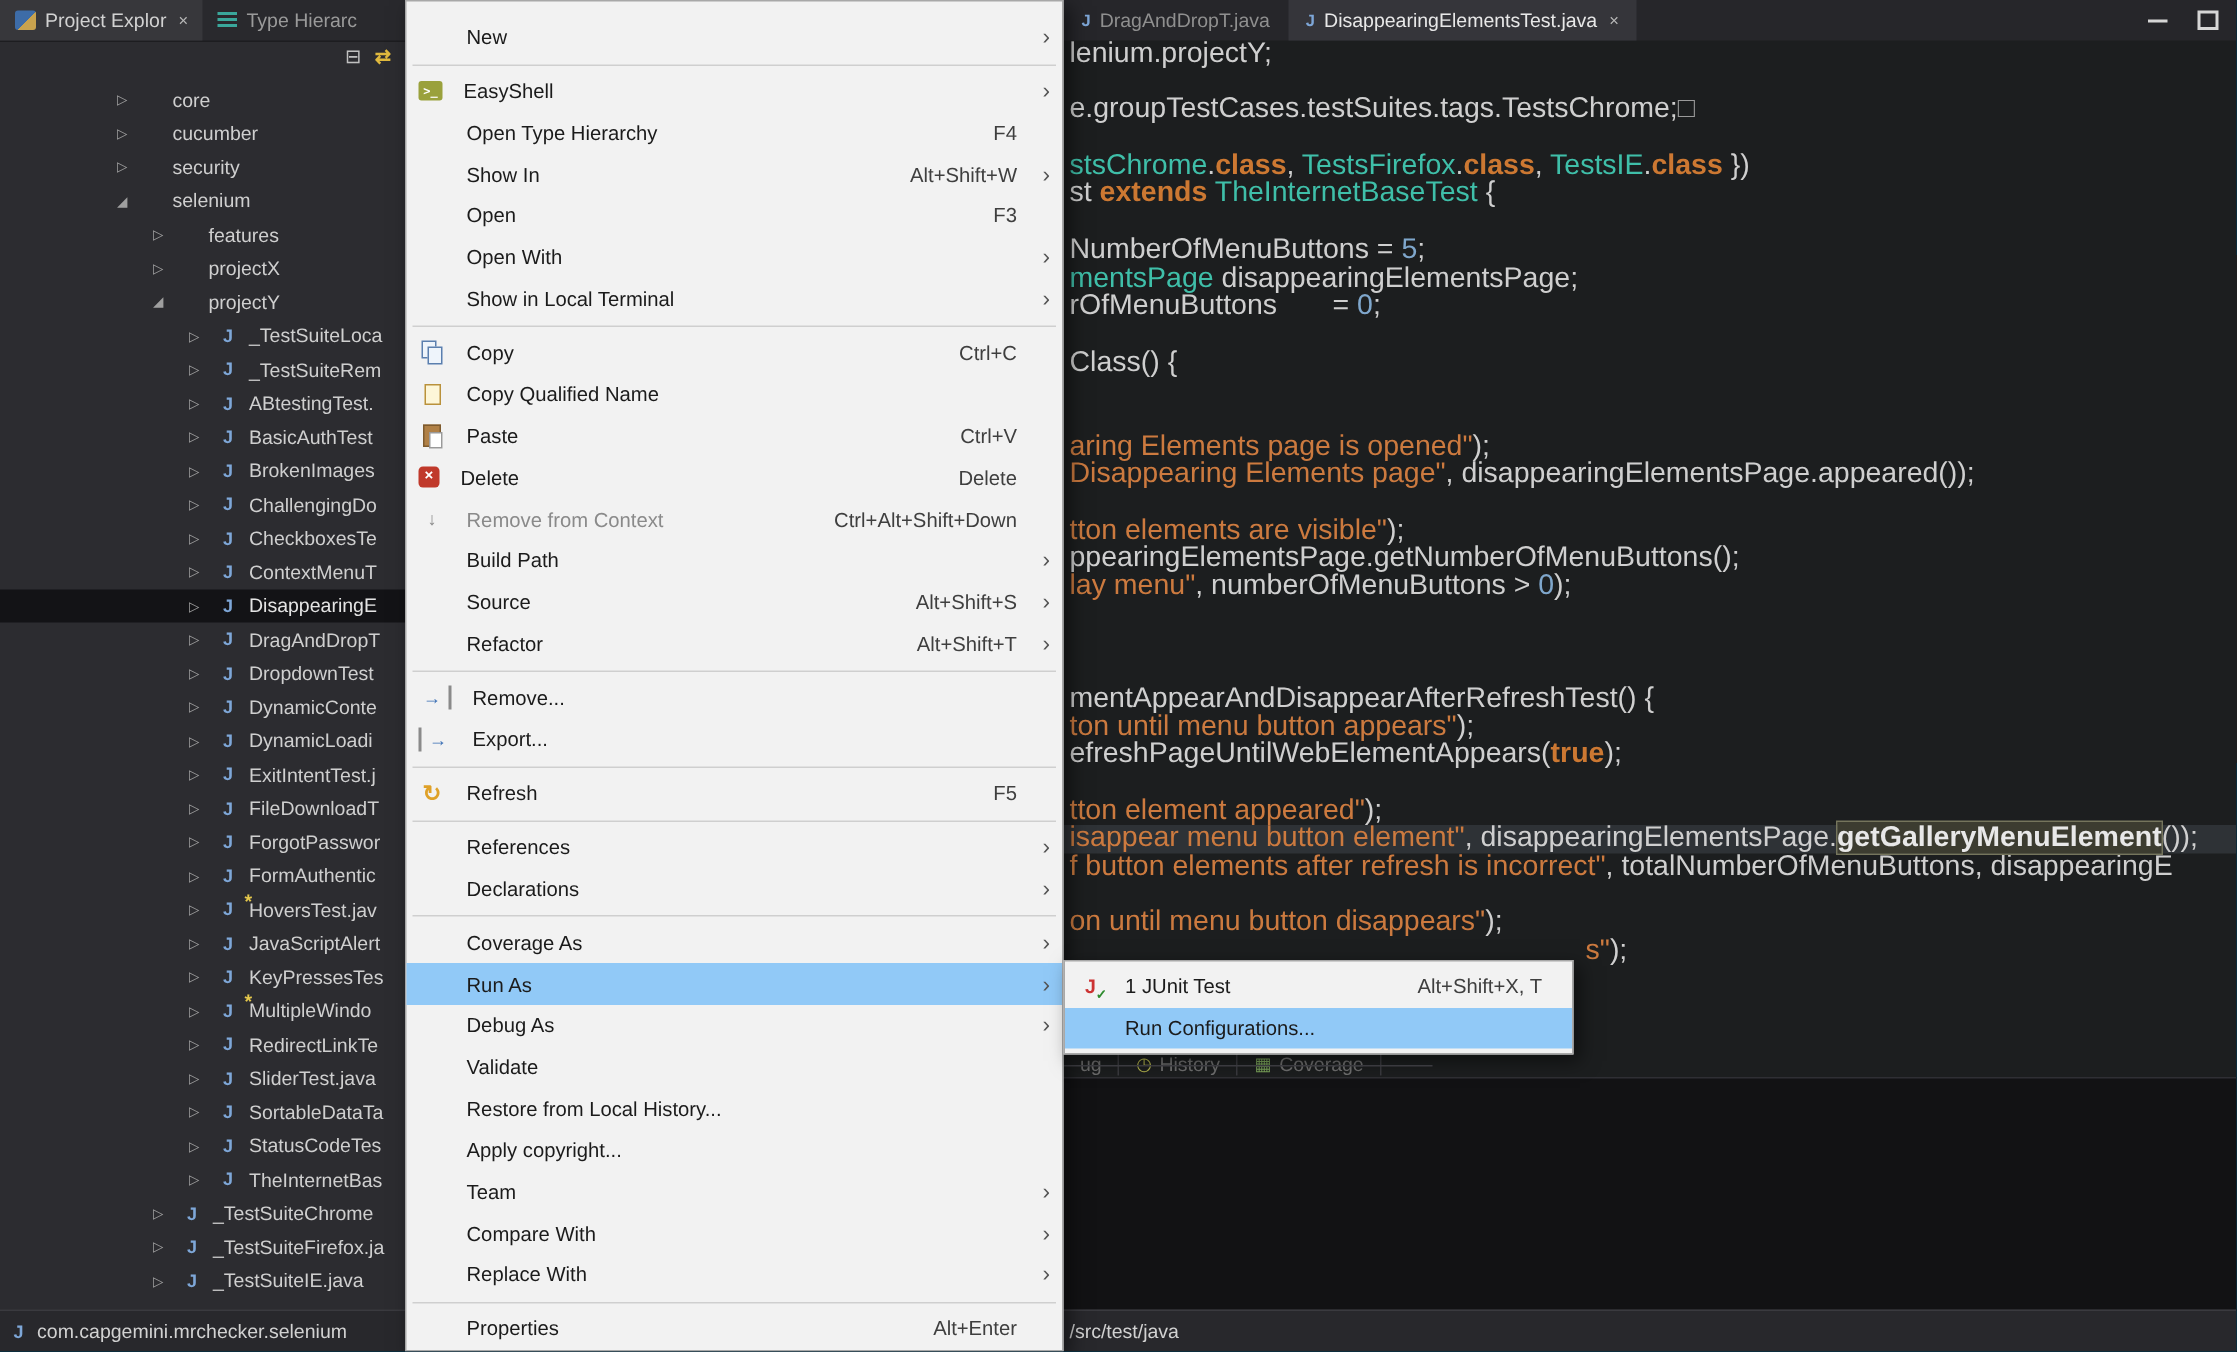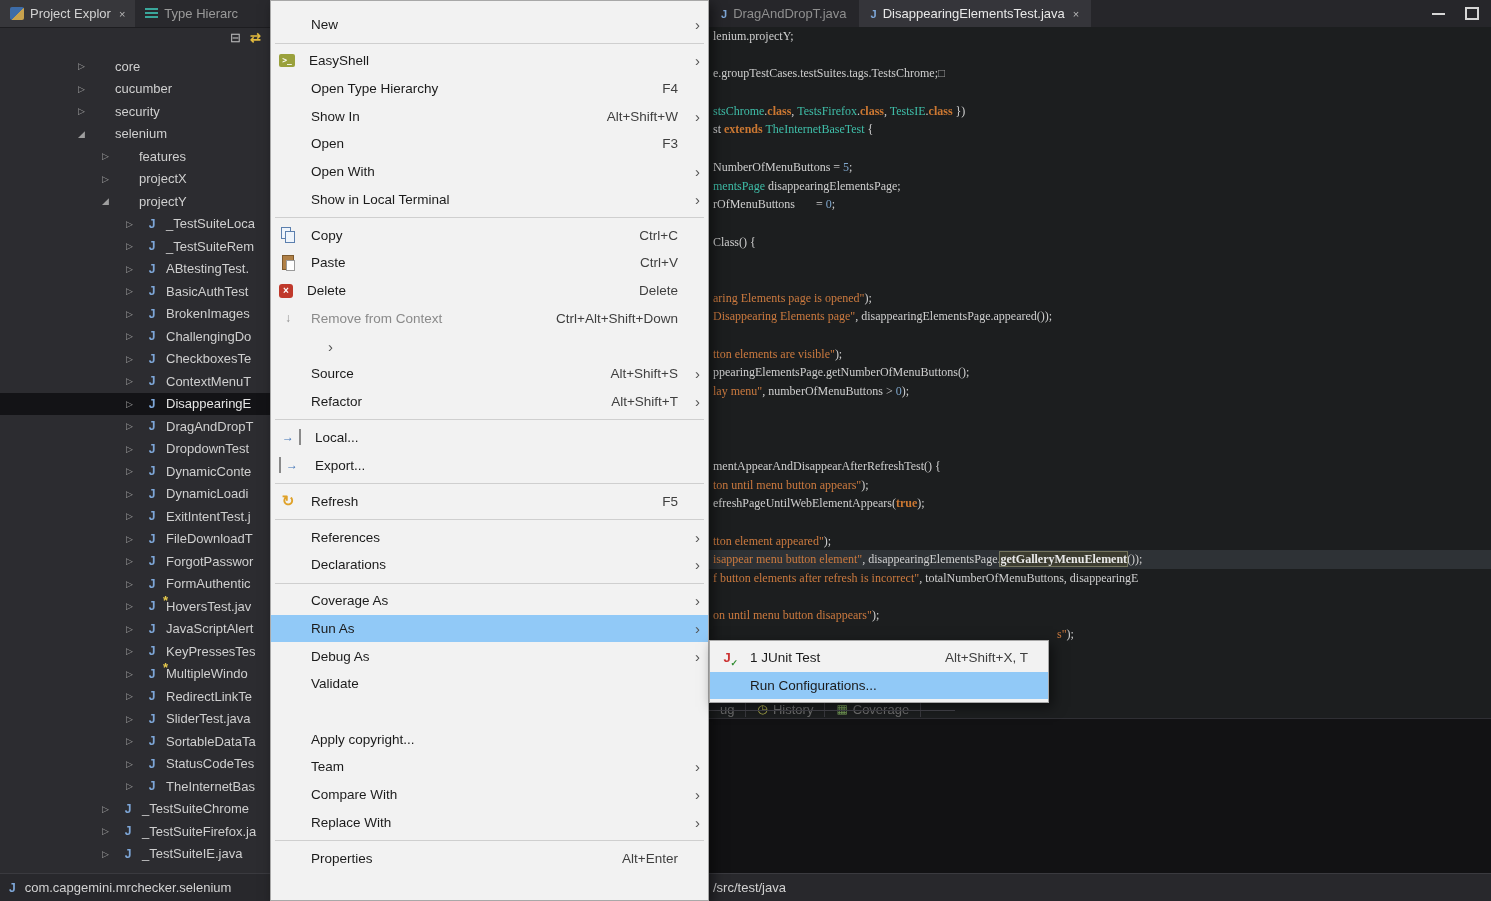--- a/index.html
+++ b/index.html
@@ -36,21 +36,21 @@
   .editor{position:absolute;left:330px;right:0;top:0;bottom:27px;background:#1c1e1f;}
   .tab-bar{height:27px;background:#26262a;display:flex;padding-left:379px;position:relative;}
   .etab{display:flex;align-items:center;gap:6px;padding:0 12px;font-size:13px;color:#8f8f8f;white-space:nowrap;}
   .etab.active{background:#35353a;color:#e8e8e8;}
   .etab .ic-java{font-size:11px;}
   .win-controls{position:absolute;right:12px;top:0;height:27px;display:flex;gap:20px;align-items:center;}
   .win-min{width:13px;height:2px;background:#d6d6d6;}
   .win-max{width:10px;height:9px;border:2px solid #d6d6d6;}
 
   .code{position:absolute;left:379px;top:27px;right:0;height:673px;overflow:hidden;
-        font-family:Liberation Serif, serif;font-size:12px;}
+        font-family:Liberation Sans, sans-serif;font-size:19px;}
   .code-line{height:18.7px;line-height:18.7px;white-space:pre;padding-left:4px;}
   .code-line.hl{background:#2e3236;}
   .c-pl{color:#cfcfcf;}
   .c-str{color:#cc7a3f;}
   .c-kw{color:#cc7832;font-weight:bold;}
   .c-cls{color:#3fbfa9;}
   .c-num{color:#7fa7cc;}
   .c-box{color:#9a9a9a;}
   .c-occ{color:#e8e8e8;font-weight:bold;background:#3c3c30;outline:1px solid #75755c;}
 
@@ -464,58 +464,65 @@
         <span class="mi-arrow">›</span>
       </div>
       <div class="menu-sep"></div>
       <div class="menu-item">
         <span class="mi-icon ic-copy"></span>
         <span class="mi-label">Copy</span>
         <span class="mi-short">Ctrl+C</span>
         <span class="mi-arrow"></span>
       </div>
       <div class="menu-item">
+        <span class="mi-icon ic-copy-qualified"></span>
+        <span class="mi-label">Copy Qualified Name</span>
+        <span class="mi-short"></span>
+        <span class="mi-arrow"></span>
+      </div>
+      <div class="menu-item">
         <span class="mi-icon ic-paste"></span>
         <span class="mi-label">Paste</span>
         <span class="mi-short">Ctrl+V</span>
         <span class="mi-arrow"></span>
       </div>
       <div class="menu-item">
         <span class="mi-icon ic-delete">×</span>
         <span class="mi-label">Delete</span>
         <span class="mi-short">Delete</span>
         <span class="mi-arrow"></span>
       </div>
       <div class="menu-item dis">
         <span class="mi-icon ic-remove-context">↓</span>
         <span class="mi-label">Remove from Context</span>
         <span class="mi-short">Ctrl+Alt+Shift+Down</span>
         <span class="mi-arrow"></span>
       </div>
       <div class="menu-item">
         <span class="mi-icon"></span>
+        <span class="mi-label">Build Path</span>
         <span class="mi-short"></span>
         <span class="mi-arrow">›</span>
       </div>
       <div class="menu-item">
         <span class="mi-icon"></span>
         <span class="mi-label">Source</span>
         <span class="mi-short">Alt+Shift+S</span>
         <span class="mi-arrow">›</span>
       </div>
       <div class="menu-item">
         <span class="mi-icon"></span>
         <span class="mi-label">Refactor</span>
         <span class="mi-short">Alt+Shift+T</span>
         <span class="mi-arrow">›</span>
       </div>
       <div class="menu-sep"></div>
       <div class="menu-item">
         <span class="mi-icon ic-import">→</span>
-        <span class="mi-label">Local...</span>
+        <span class="mi-label">Remove...</span>
         <span class="mi-short"></span>
         <span class="mi-arrow"></span>
       </div>
       <div class="menu-item">
         <span class="mi-icon ic-export">→</span>
         <span class="mi-label">Export...</span>
         <span class="mi-short"></span>
         <span class="mi-arrow"></span>
       </div>
       <div class="menu-sep"></div>
@@ -558,20 +565,21 @@
         <span class="mi-arrow">›</span>
       </div>
       <div class="menu-item">
         <span class="mi-icon"></span>
         <span class="mi-label">Validate</span>
         <span class="mi-short"></span>
         <span class="mi-arrow"></span>
       </div>
       <div class="menu-item">
         <span class="mi-icon"></span>
+        <span class="mi-label">Restore from Local History...</span>
         <span class="mi-short"></span>
         <span class="mi-arrow"></span>
       </div>
       <div class="menu-item">
         <span class="mi-icon"></span>
         <span class="mi-label">Apply copyright...</span>
         <span class="mi-short"></span>
         <span class="mi-arrow"></span>
       </div>
       <div class="menu-item">

